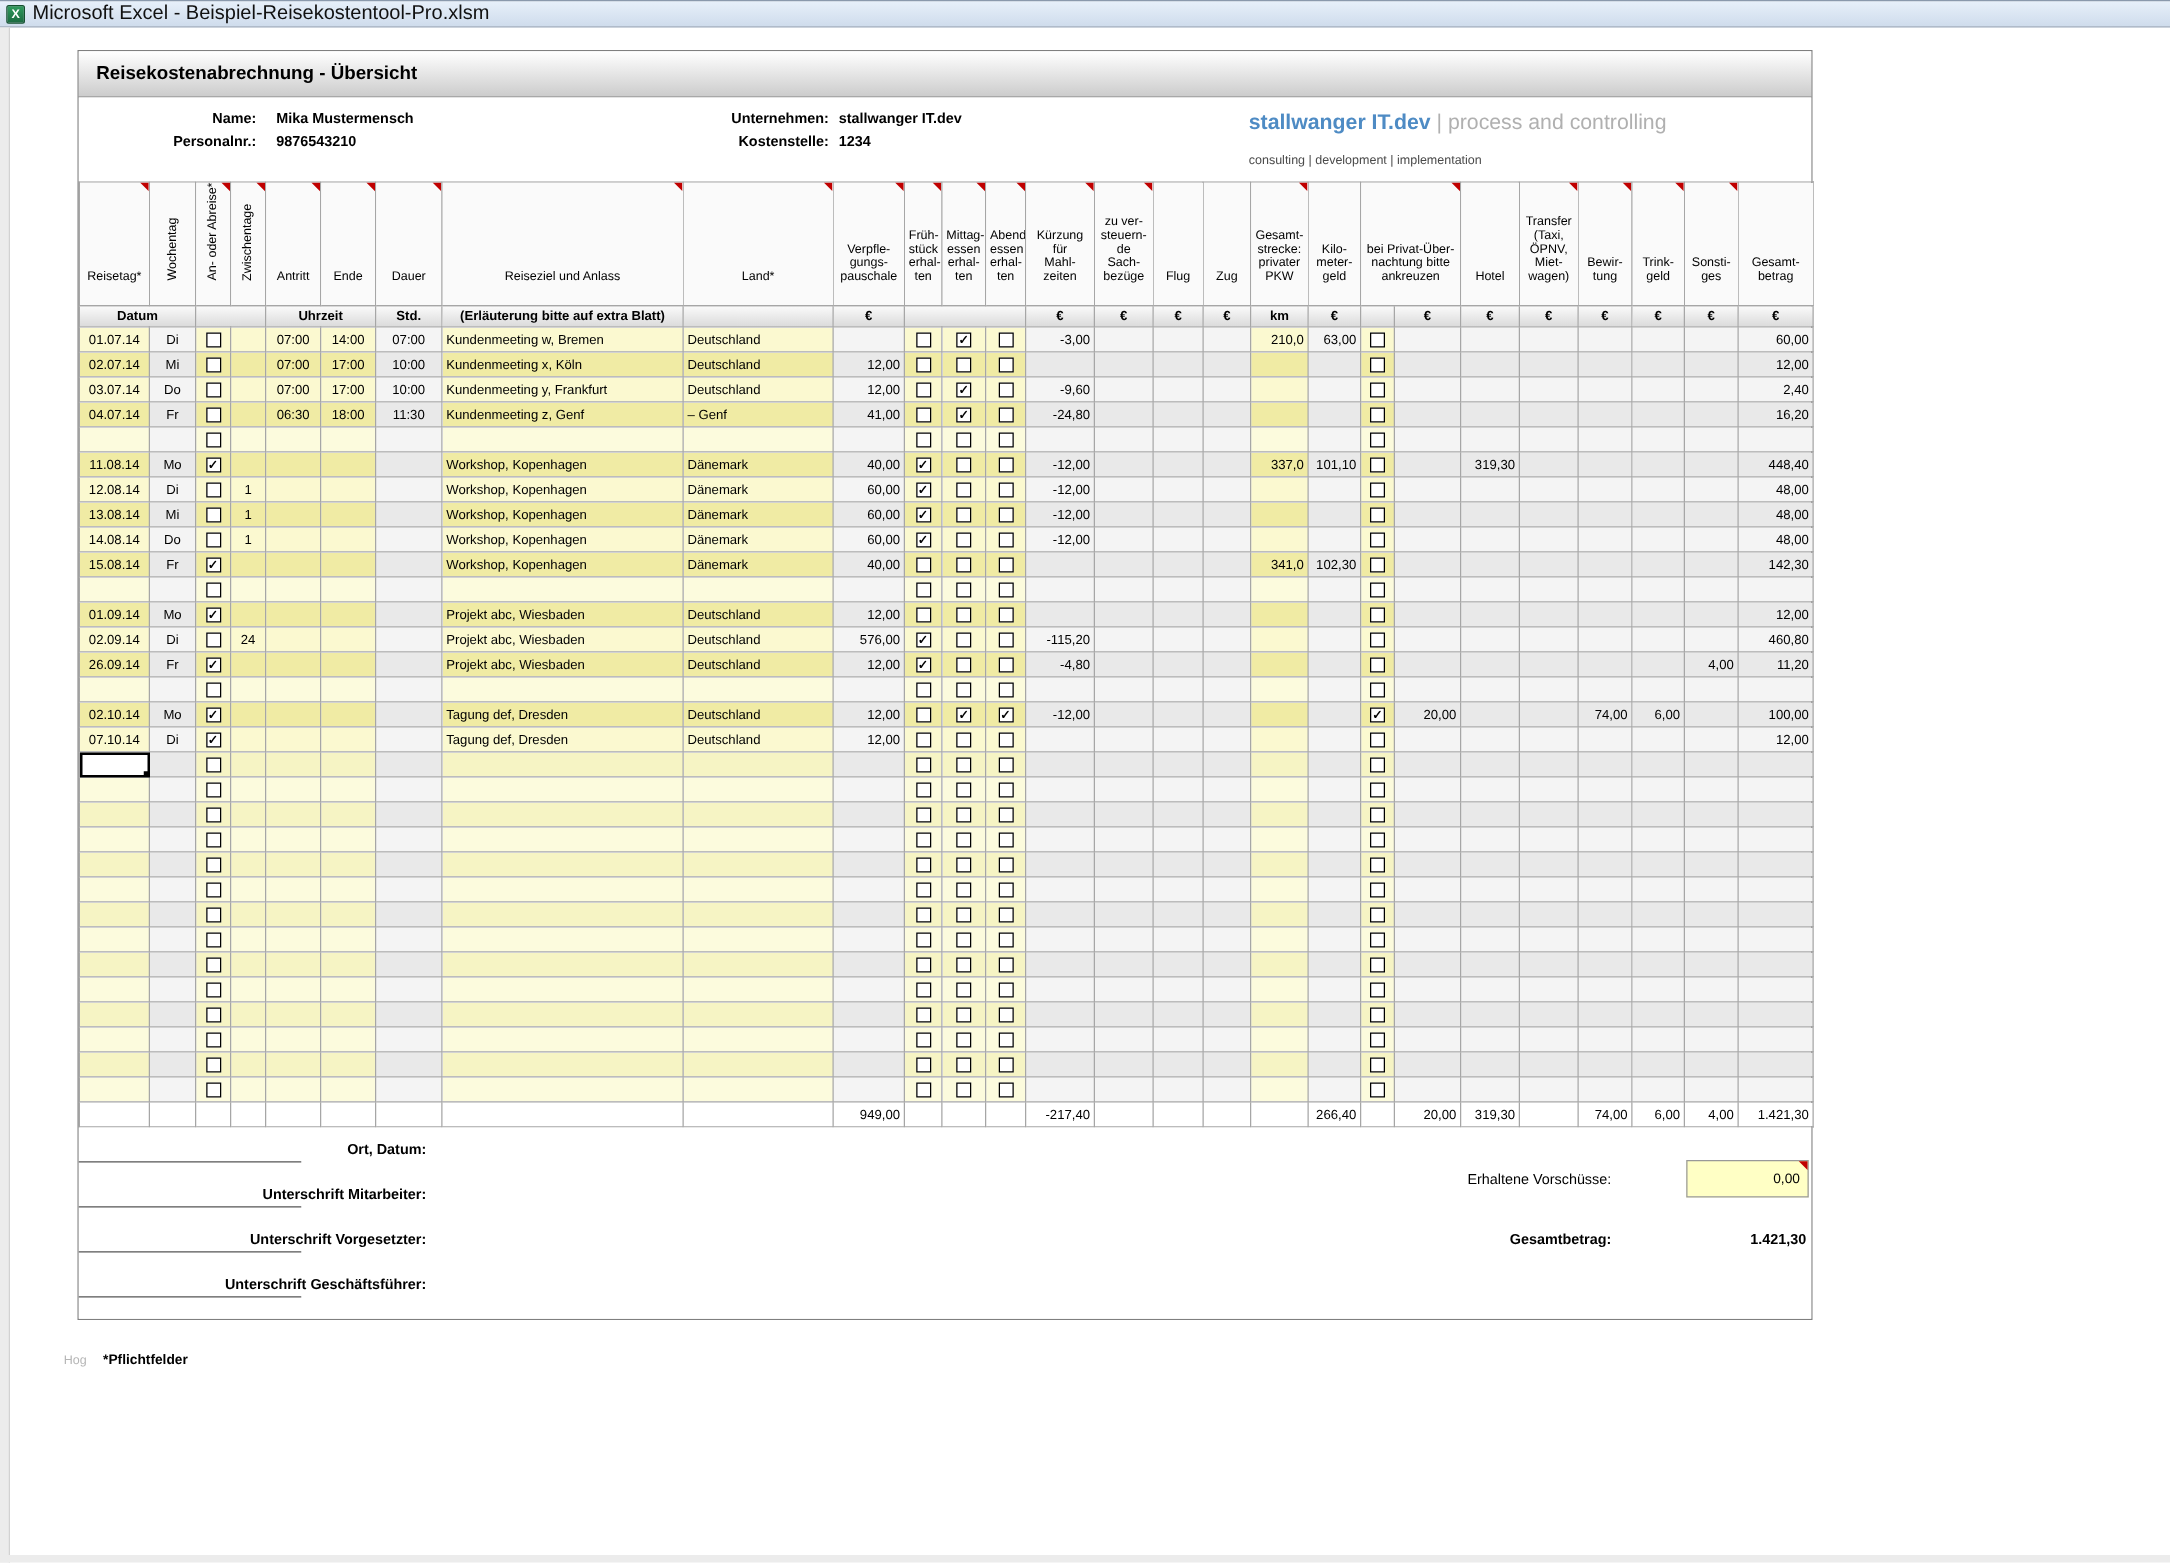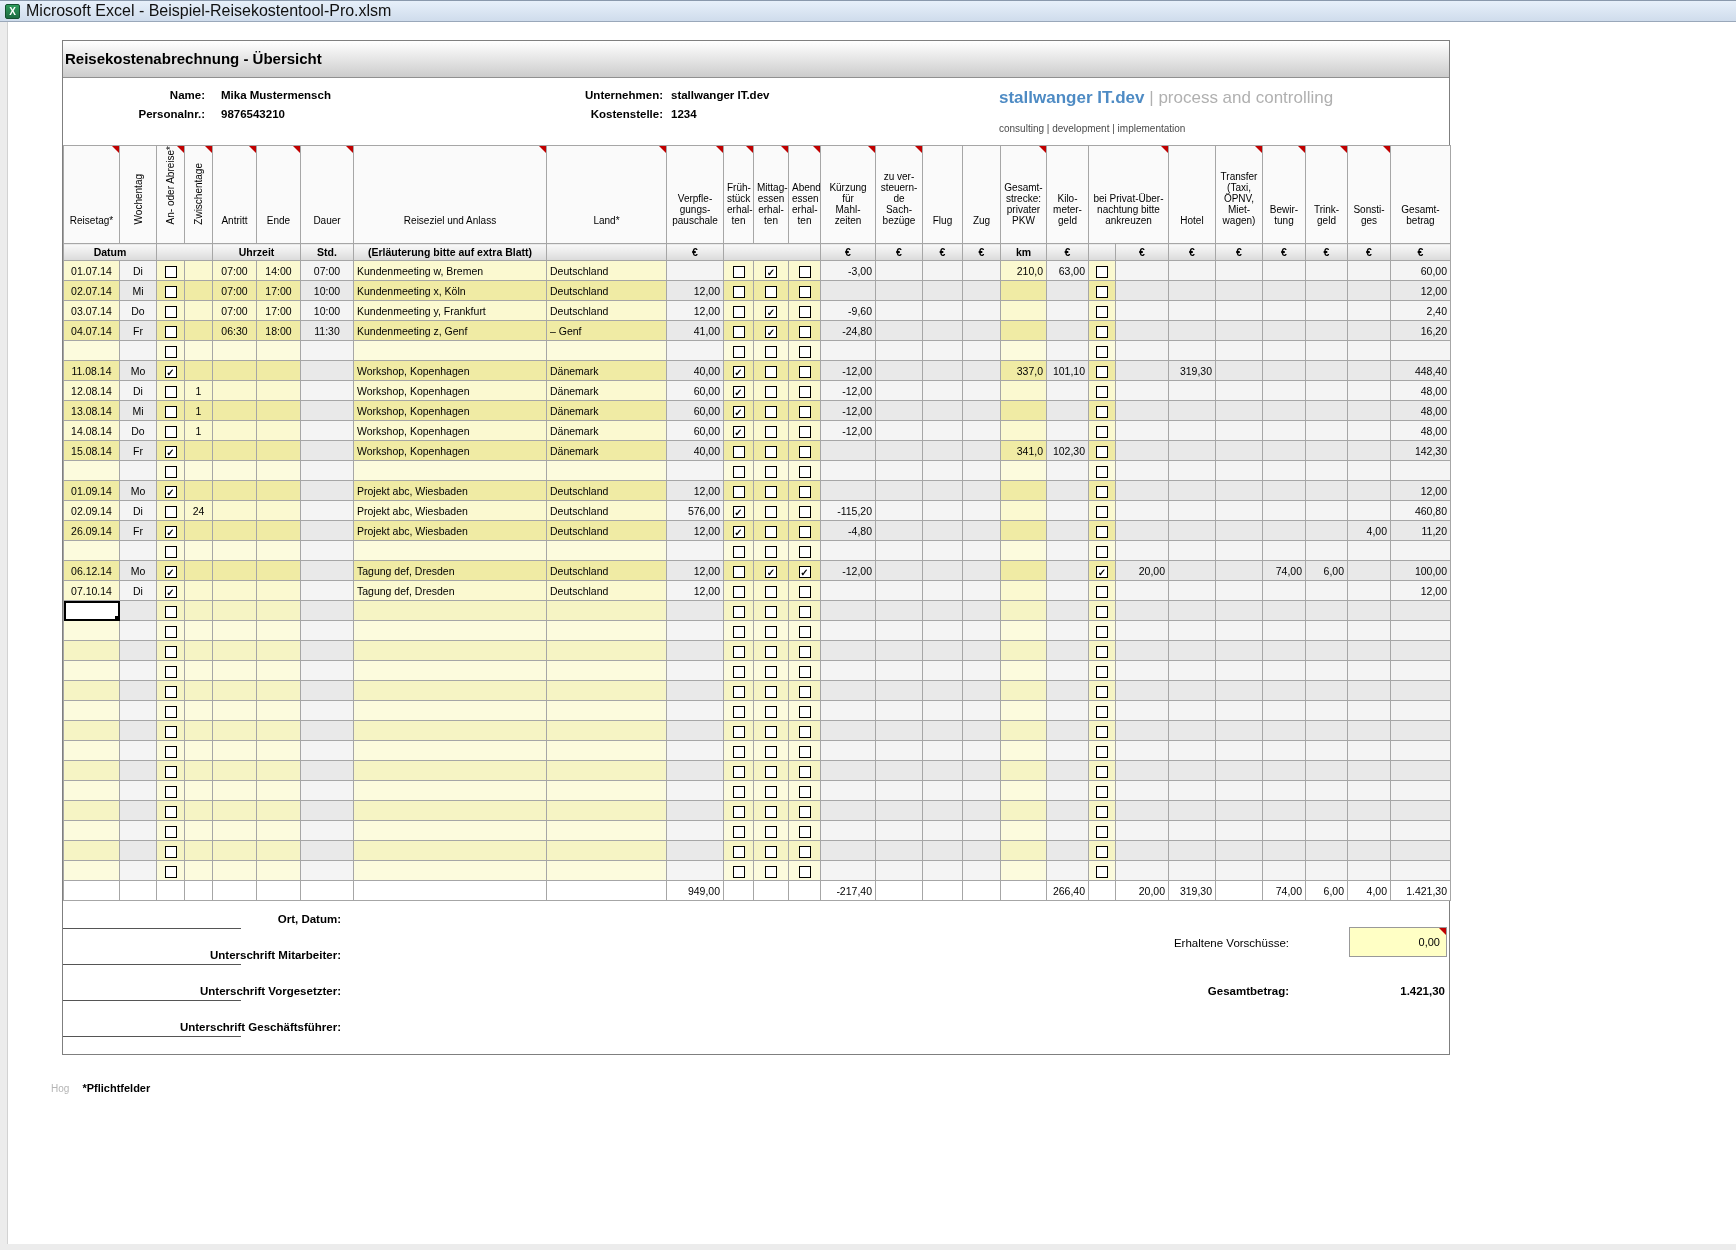--- a/index.html
+++ b/index.html
@@ -17,21 +17,21 @@
   .wtitle { font-size:16px; color:#111; }
   .left-strip { position:absolute; left:0; top:22px; width:8px; height:1228px;
       background:#ececec; border-right:1px solid #d2d2d2; }
   .bottom-strip { position:absolute; left:0; top:1244px; width:1736px; height:6px; background:#ececec; }
 
   
   .form { position:absolute; left:62px; top:40px; width:1388px; background:#fff;
       border:1px solid #7f7f7f; }
   .banner { height:37px; background:linear-gradient(#ffffff,#cccccc);
       border-bottom:1px solid #909090; font-size:15px; font-weight:bold;
-      line-height:36px; padding-left:2px; }
+      line-height:36px; padding-left:14px; }
   .info { position:relative; height:67px; background:#fff; font-size:11.5px; }
   .info .lbl { position:absolute; font-weight:bold; text-align:right; width:110px; }
   .info .val { position:absolute; font-weight:bold; }
   .logo { position:absolute; left:936px; top:10px; width:440px; }
   .logo .l1 { font-size:17px; }
   .logo .brand { font-weight:bold; }
   .logo .tag { color:#b0b0b0; }
   .logo .l2 { font-size:10px; color:#4a4a4a; margin-top:15px; }
 
   
@@ -651,21 +651,21 @@
           <td class="y ac"><span class="cb"></span></td>
           <td class="g ar"></td>
           <td class="g ar"></td>
           <td class="g ar"></td>
           <td class="g ar"></td>
           <td class="g ar"></td>
           <td class="g ar"></td>
           <td class="g ar"></td>
         </tr>
         <tr class="evn">
-          <td class="y ac">06.12.14</td>
+          <td class="y ac">02.10.14</td>
           <td class="g ac">Mo</td>
           <td class="y ac"><span class="cb">✓</span></td>
           <td class="y ac"></td>
           <td class="y ac"></td>
           <td class="y ac"></td>
           <td class="g ac"></td>
           <td class="y al">Tagung def, Dresden</td>
           <td class="y al">Deutschland</td>
           <td class="g ar">12,00</td>
           <td class="y ac"><span class="cb"></span></td>

